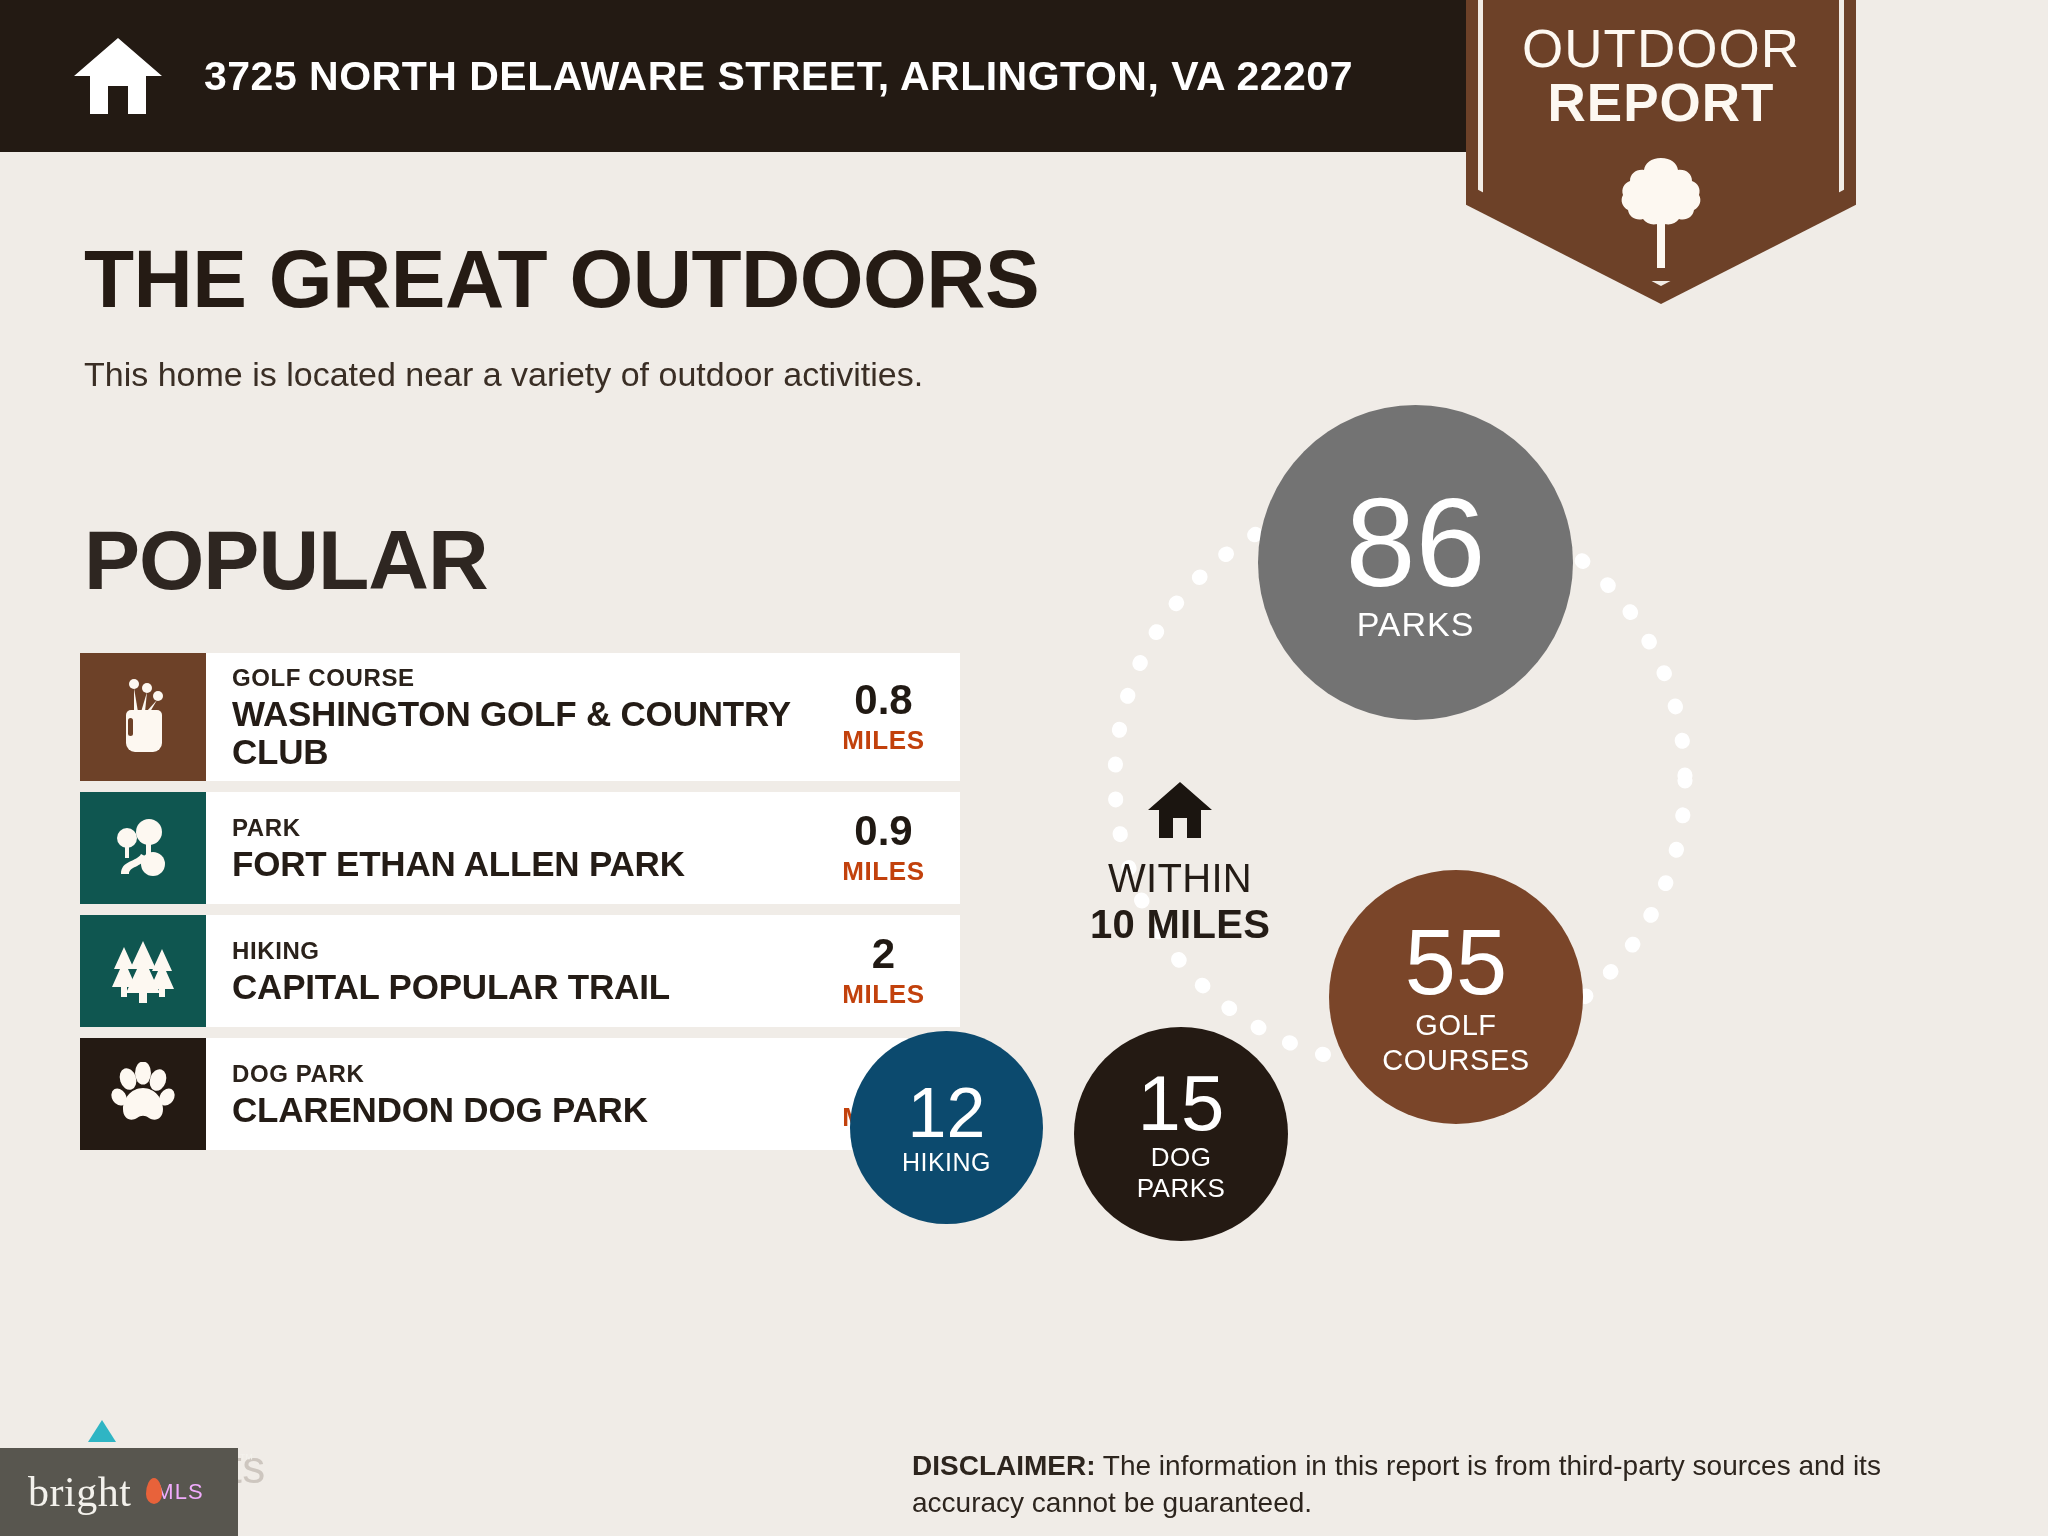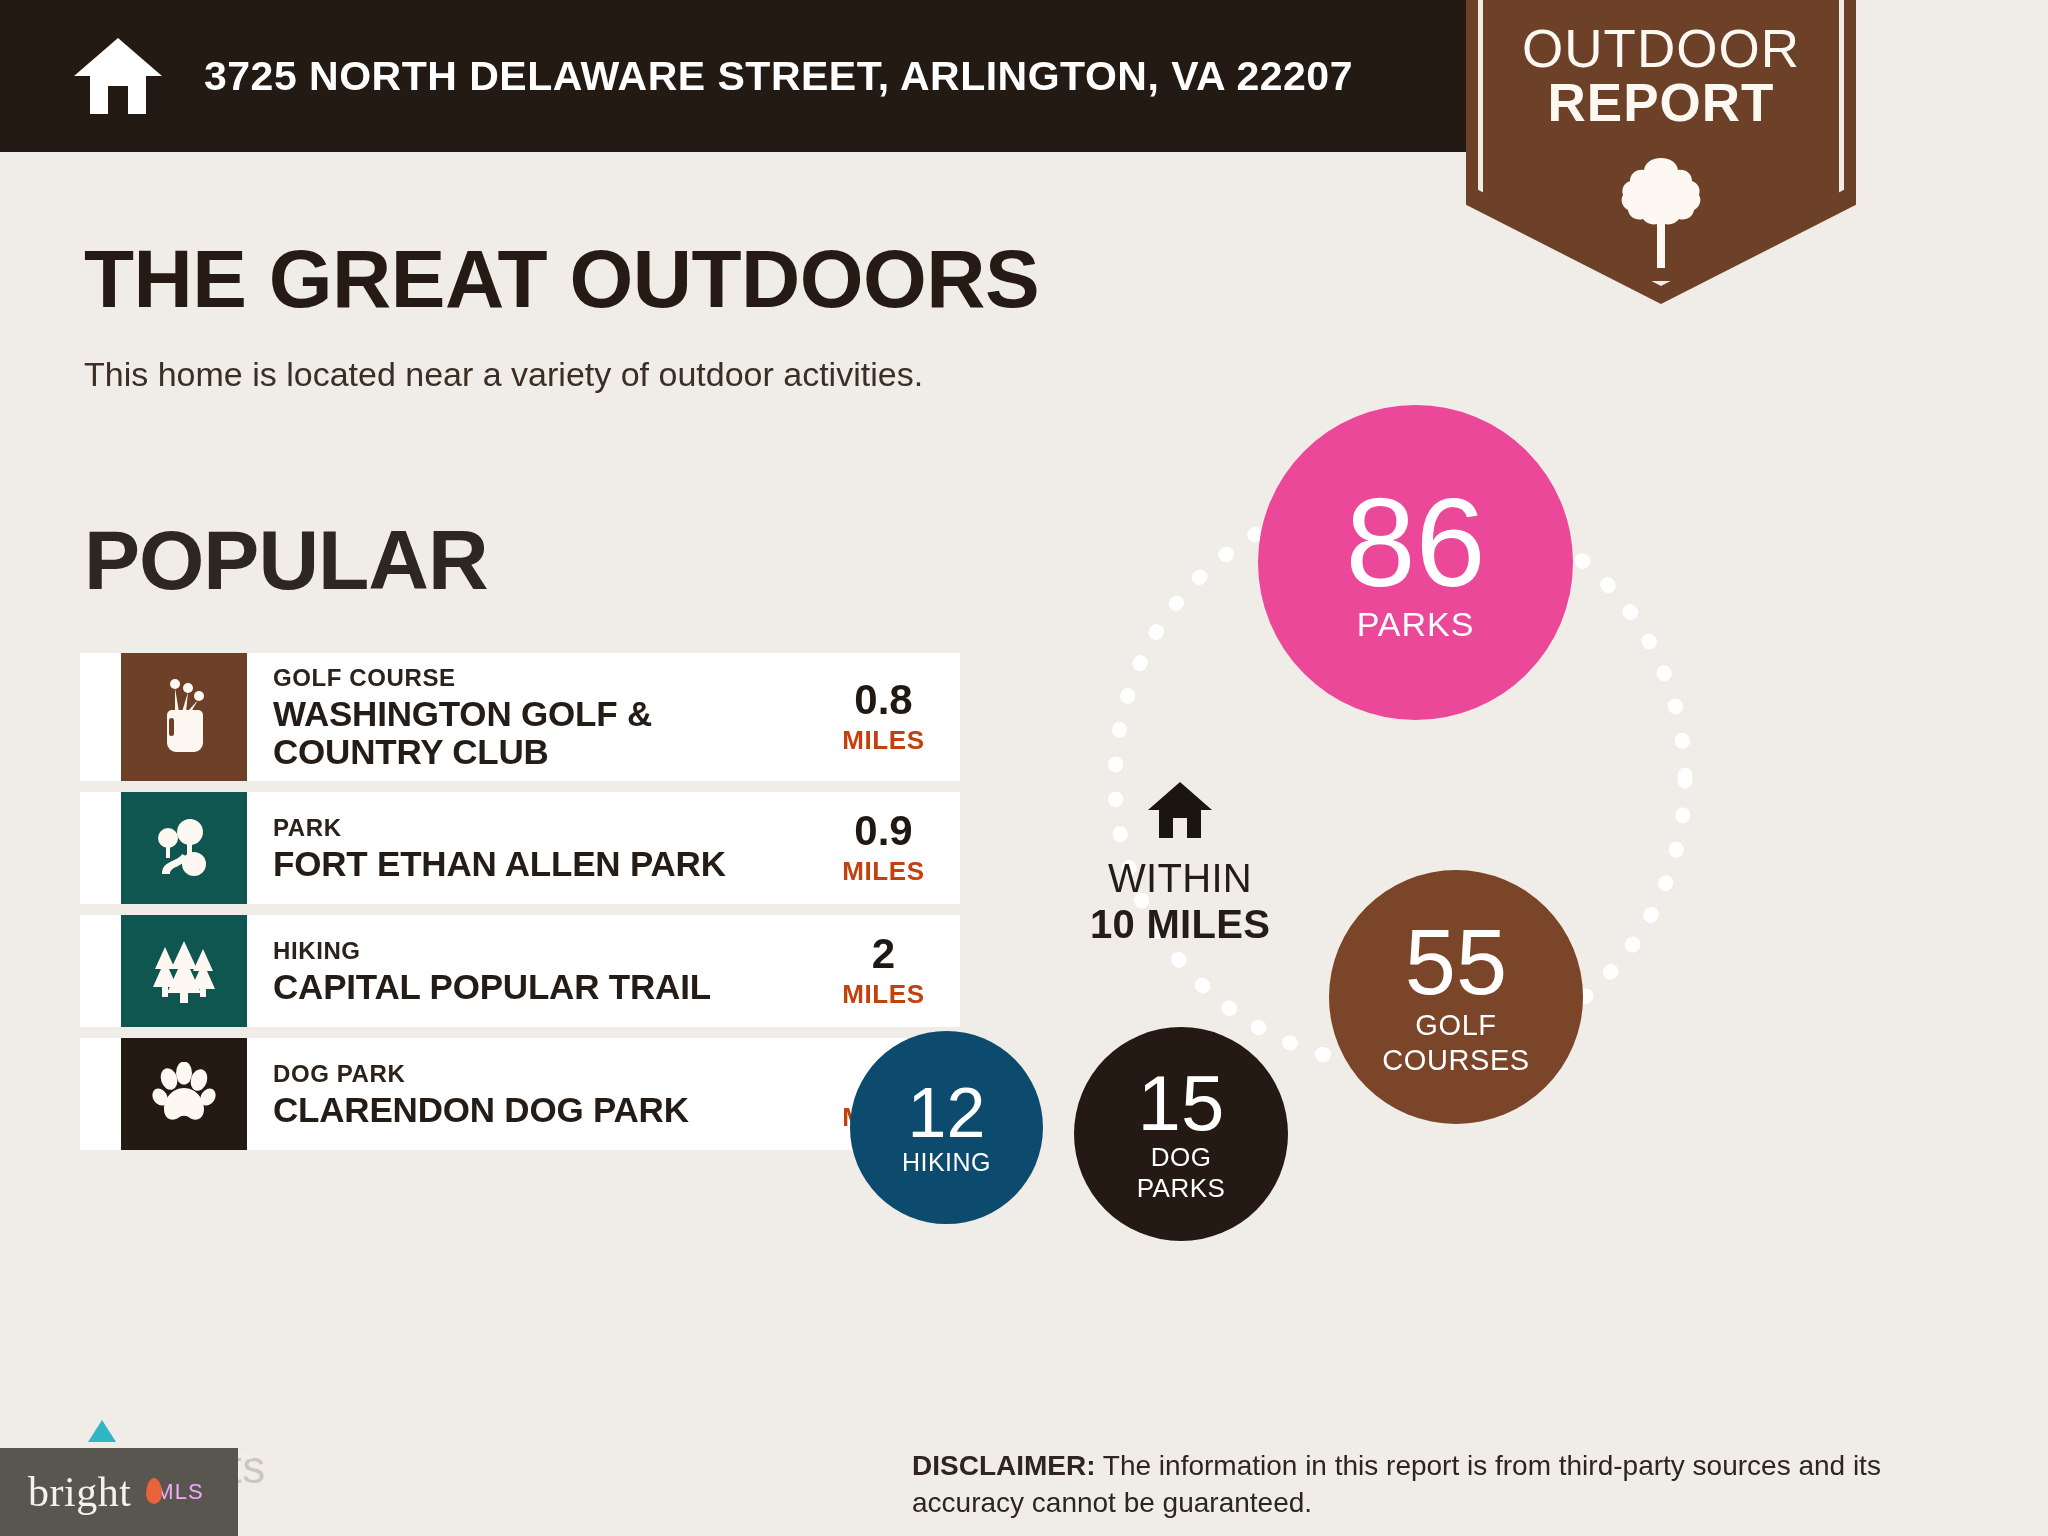--- a/index.html
+++ b/index.html
@@ -70,21 +70,20 @@
 
   
   #popular-list {
     position:absolute; left:80px; top:653px; width:880px;
   }
   .poi-row {
     display:flex; align-items:stretch;
     background:#ffffff;
     margin-bottom:11px;
     height:0; 
-    padding-left:41px;
   }
   .poi-row.tall { height:128px; }
   .poi-row.short { height:112px; }
   .poi-icon-tile {
     width:126px; flex:none;
     display:flex; align-items:center; justify-content:center;
   }
   .poi-text {
     flex:1 1 auto;
     display:flex; flex-direction:column; justify-content:center;
@@ -112,21 +111,21 @@
   #dot-ring { position:absolute; left:0; top:0; width:620px; height:620px; }
   .bubble {
     position:absolute; border-radius:50%;
     display:flex; flex-direction:column;
     align-items:center; justify-content:center;
     color:#ffffff; text-align:center;
   }
   .bubble .bnum { font-weight:400; line-height:0.95; }
   .bubble .blab { font-weight:400; line-height:1.05; }
 
-  #bubble-parks { left:168px; top:-65px; width:315px; height:315px; background:#ec4899;text-align:center; }
+  #bubble-parks { left:168px; top:-65px; width:315px; height:315px; background:#737373;text-align:center; }
   #bubble-parks .bnum { font-size:126px; }
   #bubble-parks .blab { font-size:34px; letter-spacing:1px; margin-top:4px; }
 
   #bubble-golf { left:239px; top:400px; width:254px; height:254px; background:#7a4529; }
   #bubble-golf .bnum { font-size:92px; }
   #bubble-golf .blab { font-size:29px; letter-spacing:0.6px; margin-top:4px; }
 
   #bubble-dog { left:-16px; top:557px; width:214px; height:214px; background:#241a13; }
   #bubble-dog .bnum { font-size:78px; }
   #bubble-dog .blab { font-size:26px; letter-spacing:0.5px; margin-top:4px; }

